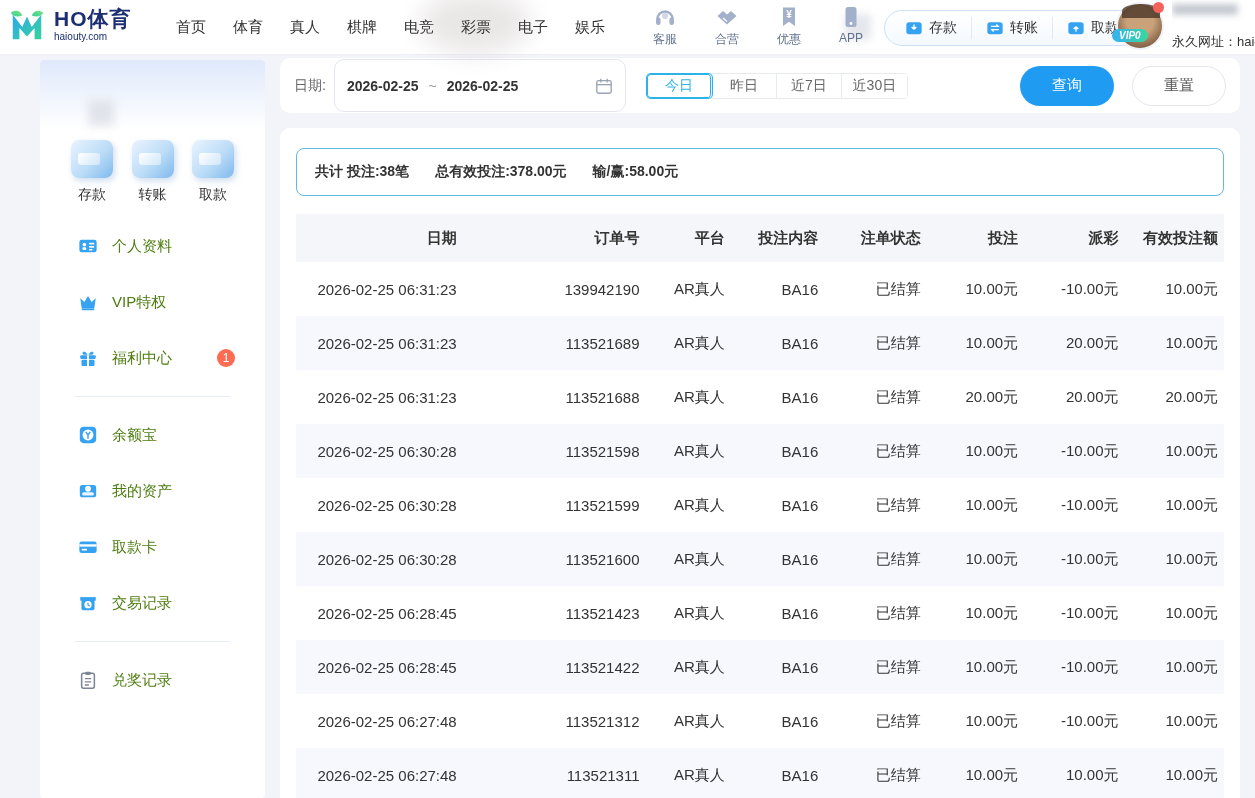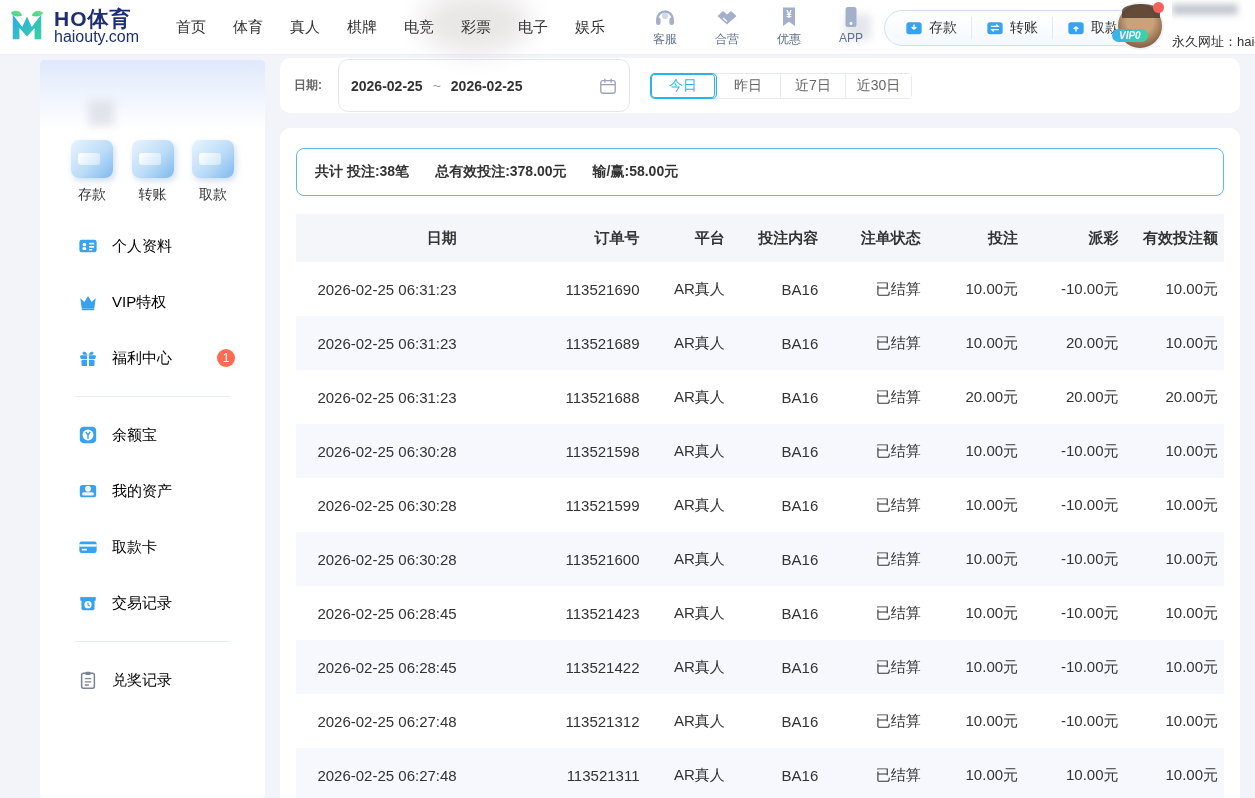--- a/index.html
+++ b/index.html
@@ -4,21 +4,21 @@
 <style>
   * { margin:0; padding:0; box-sizing:border-box; }
   html,body { width:1255px; height:798px; overflow:hidden;
     font-family:"Liberation Sans","DejaVu Sans",sans-serif; background:#f3f4f9; color:#333; }
 
   
   .topbar { position:absolute; left:0; top:0; width:1255px; height:55px; background:#fff;
     border-bottom:1px solid #edeff5; z-index:5; }
   .logo-wrap { position:absolute; left:8px; top:7px; display:flex; align-items:center; gap:8px; }
   .logo-text .cn { font-size:21px; font-weight:bold; color:#1c2f73; line-height:22px; letter-spacing:1px;}
-  .logo-text .dom { font-size:16px; color:#1c2f73; line-height:14px; }
+  .logo-text .dom { font-size:10px; color:#1c2f73; line-height:14px; }
   .main-nav { position:absolute; left:176px; top:0; height:55px; display:flex; align-items:center; gap:27px; }
   .nav-item { font-size:15px; color:#333; text-decoration:none; cursor:pointer; white-space:nowrap; }
   .blur-blob { position:absolute; left:420px; top:-8px; width:110px; height:62px; background:#d8d2d2;
     border-radius:50%; filter:blur(12px); opacity:.55; }
   .blur-blob2 { position:absolute; left:845px; top:14px; width:26px; height:26px; background:#dfe1e8;
     filter:blur(4px); opacity:.8; border-radius:4px;}
   .quick-links { position:absolute; left:645px; top:5px; display:flex; gap:22px; }
   .quick { display:flex; flex-direction:column; align-items:center; width:40px; cursor:pointer; }
   .quick .qicon { width:24px; height:24px; }
   .quick .qlabel { font-size:12px; color:#60708f; margin-top:2px; white-space:nowrap; }
@@ -51,33 +51,33 @@
   .sq-icon { width:42px; height:38px; border-radius:8px; position:relative;
     background:linear-gradient(135deg,#eaf4ff 0%,#bcdcf7 55%,#7fb9ee 100%);
     box-shadow:2px 3px 6px rgba(120,160,210,.35); }
   .sq-icon::after { content:""; position:absolute; left:7px; top:13px; width:22px; height:12px;
     background:linear-gradient(135deg,#ffffff,#cfe6fa); border-radius:3px; }
   .sq-label { margin-top:8px; font-size:14px; color:#333; }
   .menu { margin-top:14px; }
   .menu-item { position:relative; display:flex; align-items:center; height:56px; padding-left:38px;
     cursor:pointer; }
   .menu-item .m-icon { width:20px; height:20px; margin-right:14px; flex:none; }
-  .menu-item .m-label { font-size:15px; color:#000000; }
+  .menu-item .m-label { font-size:15px; color:#4d7c0f; }
   .menu-item.active { background:#ecfafd; }
   .menu-item.active .m-label { color:#2bb3e8; }
   .menu-item.active::before { content:""; position:absolute; left:0; top:8px; bottom:8px; width:4px;
     background:linear-gradient(180deg,#f7d154,#2bb3e8); border-radius:2px; }
   .menu-item .m-badge { margin-left:auto; margin-right:30px; min-width:18px; height:18px; border-radius:9px;
     background:#ff6a52; color:#fff; font-size:12px; display:flex; align-items:center; justify-content:center; }
   .menu-divider { height:1px; background:#e3edf6; margin:10px 35px 10px 35px; }
 
   
   .filter-card { position:absolute; left:280px; top:58px; width:960px; height:55px; background:#fff;
     border-radius:10px; display:flex; align-items:center; padding:0 14px; }
-  .date-label { font-size:12px; color:#666; margin-right:16px; white-space:nowrap;font-weight:bold;}
+  .date-label { font-size:14px; color:#666; margin-right:8px; white-space:nowrap;}
   .date-input { display:flex; align-items:center; width:292px; height:53px; border:1px solid #e3e6ee;
     border-radius:10px; padding:0 12px; cursor:pointer; background:#fff; }
   .date-input .dval { font-size:14px; font-weight:bold; color:#333; }
   .date-input .tilde { font-size:14px; color:#999; margin:0 10px; }
   .date-input .cal { margin-left:auto; width:18px; height:18px; }
   .range-group { display:flex; margin-left:20px; border:1px solid #e7eaf1; border-radius:4px; }
   .range-tab { width:65px; height:24px; background:#fff; border:none; border-right:1px solid #e7eaf1;
     font-size:14px; color:#666; cursor:pointer; }
   .range-tab:last-child { border-right:none; }
   .range-tab.active { color:#2bb3e8; border-radius:4px; box-shadow:0 0 0 1px #2bb3e8 inset, 0 0 0 1px #2bb3e8;
@@ -316,20 +316,24 @@
       <line x1="6.5" y1="2" x2="6.5" y2="6" stroke="#9aa3b5" stroke-width="1.5"></line>
       <line x1="13.5" y1="2" x2="13.5" y2="6" stroke="#9aa3b5" stroke-width="1.5"></line>
     </svg>
   </div>
   <div class="range-group">
       <button class="range-tab active">今日</button>
       <button class="range-tab">昨日</button>
       <button class="range-tab">近7日</button>
       <button class="range-tab">近30日</button>
     </div>
+  <div class="filter-actions">
+    <button class="btn-query">查询</button>
+    <button class="btn-reset">重置</button>
+  </div>
 </section>
 
 <section class="table-card">
   <div class="summary-box">
     <span>共计 投注:38笔</span>
     <span>总有效投注:378.00元</span>
     <span>输/赢:58.00元</span>
   </div>
   <table class="bets">
     <colgroup id="bet-cols">
@@ -350,21 +354,21 @@
           <th>投注内容</th>
           <th>注单状态</th>
           <th>投注</th>
           <th>派彩</th>
           <th>有效投注额</th>
         </tr>
       </thead>
     <tbody id="bet-body">
         <tr>
           <td>2026-02-25 06:31:23</td>
-          <td>113521690</td>
+          <td>139942190</td>
           <td>AR真人</td>
           <td>BA16</td>
           <td>已结算</td>
           <td>10.00元</td>
           <td>-10.00元</td>
           <td>10.00元</td>
         </tr>
         <tr>
           <td>2026-02-25 06:31:23</td>
           <td>113521689</td>

